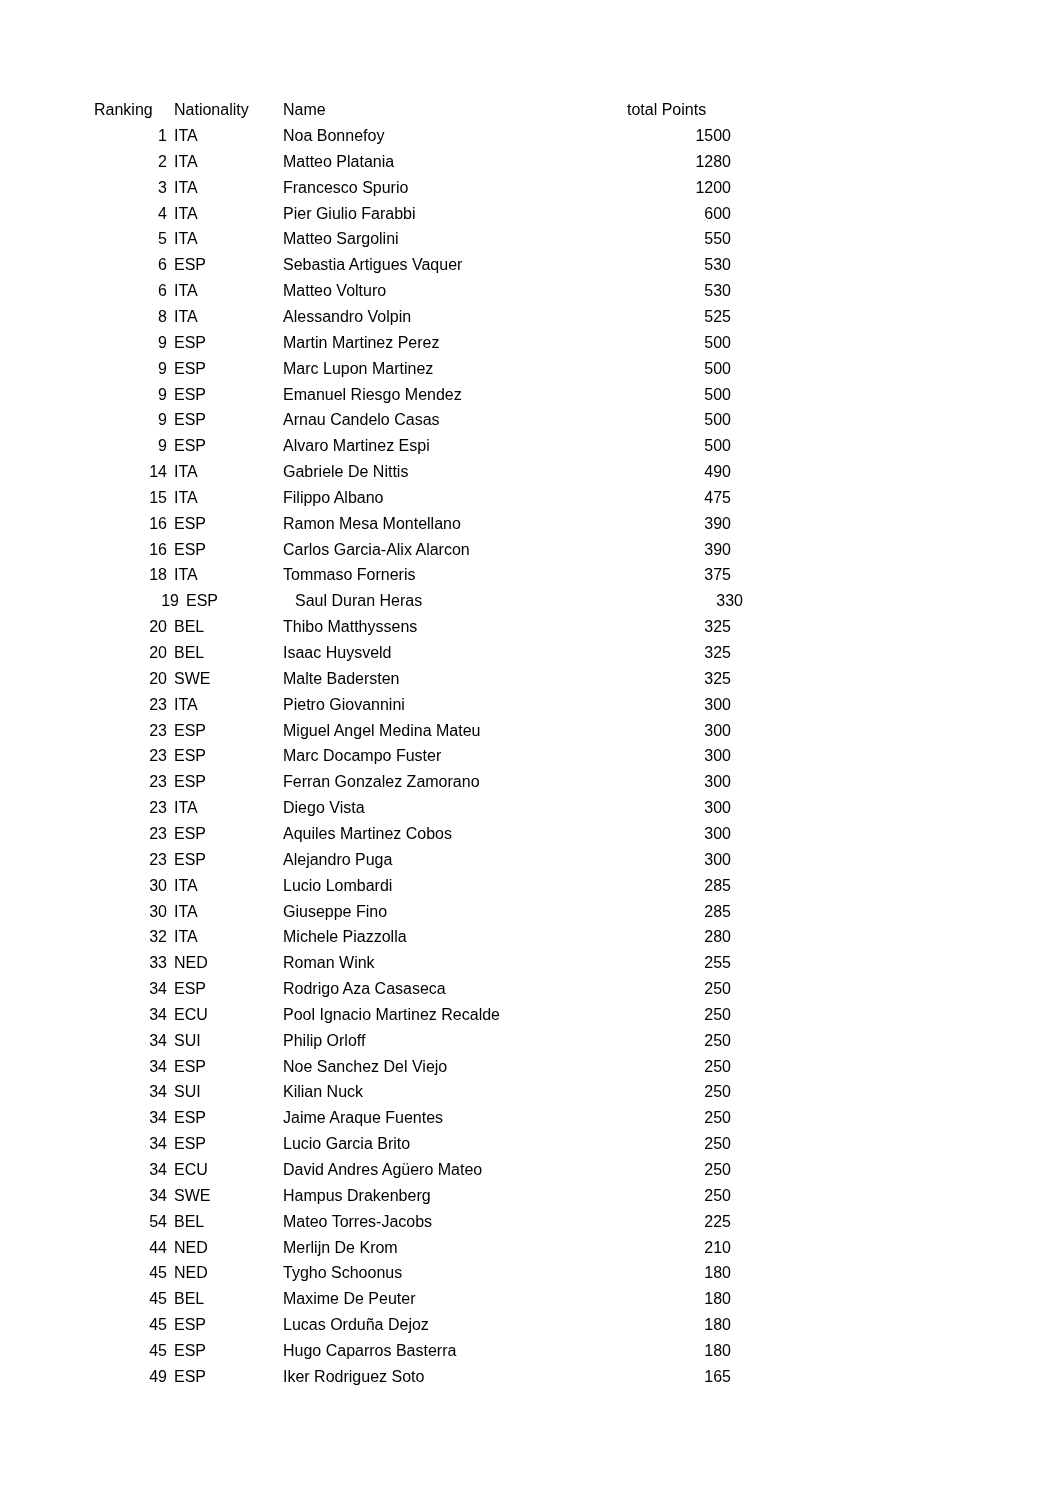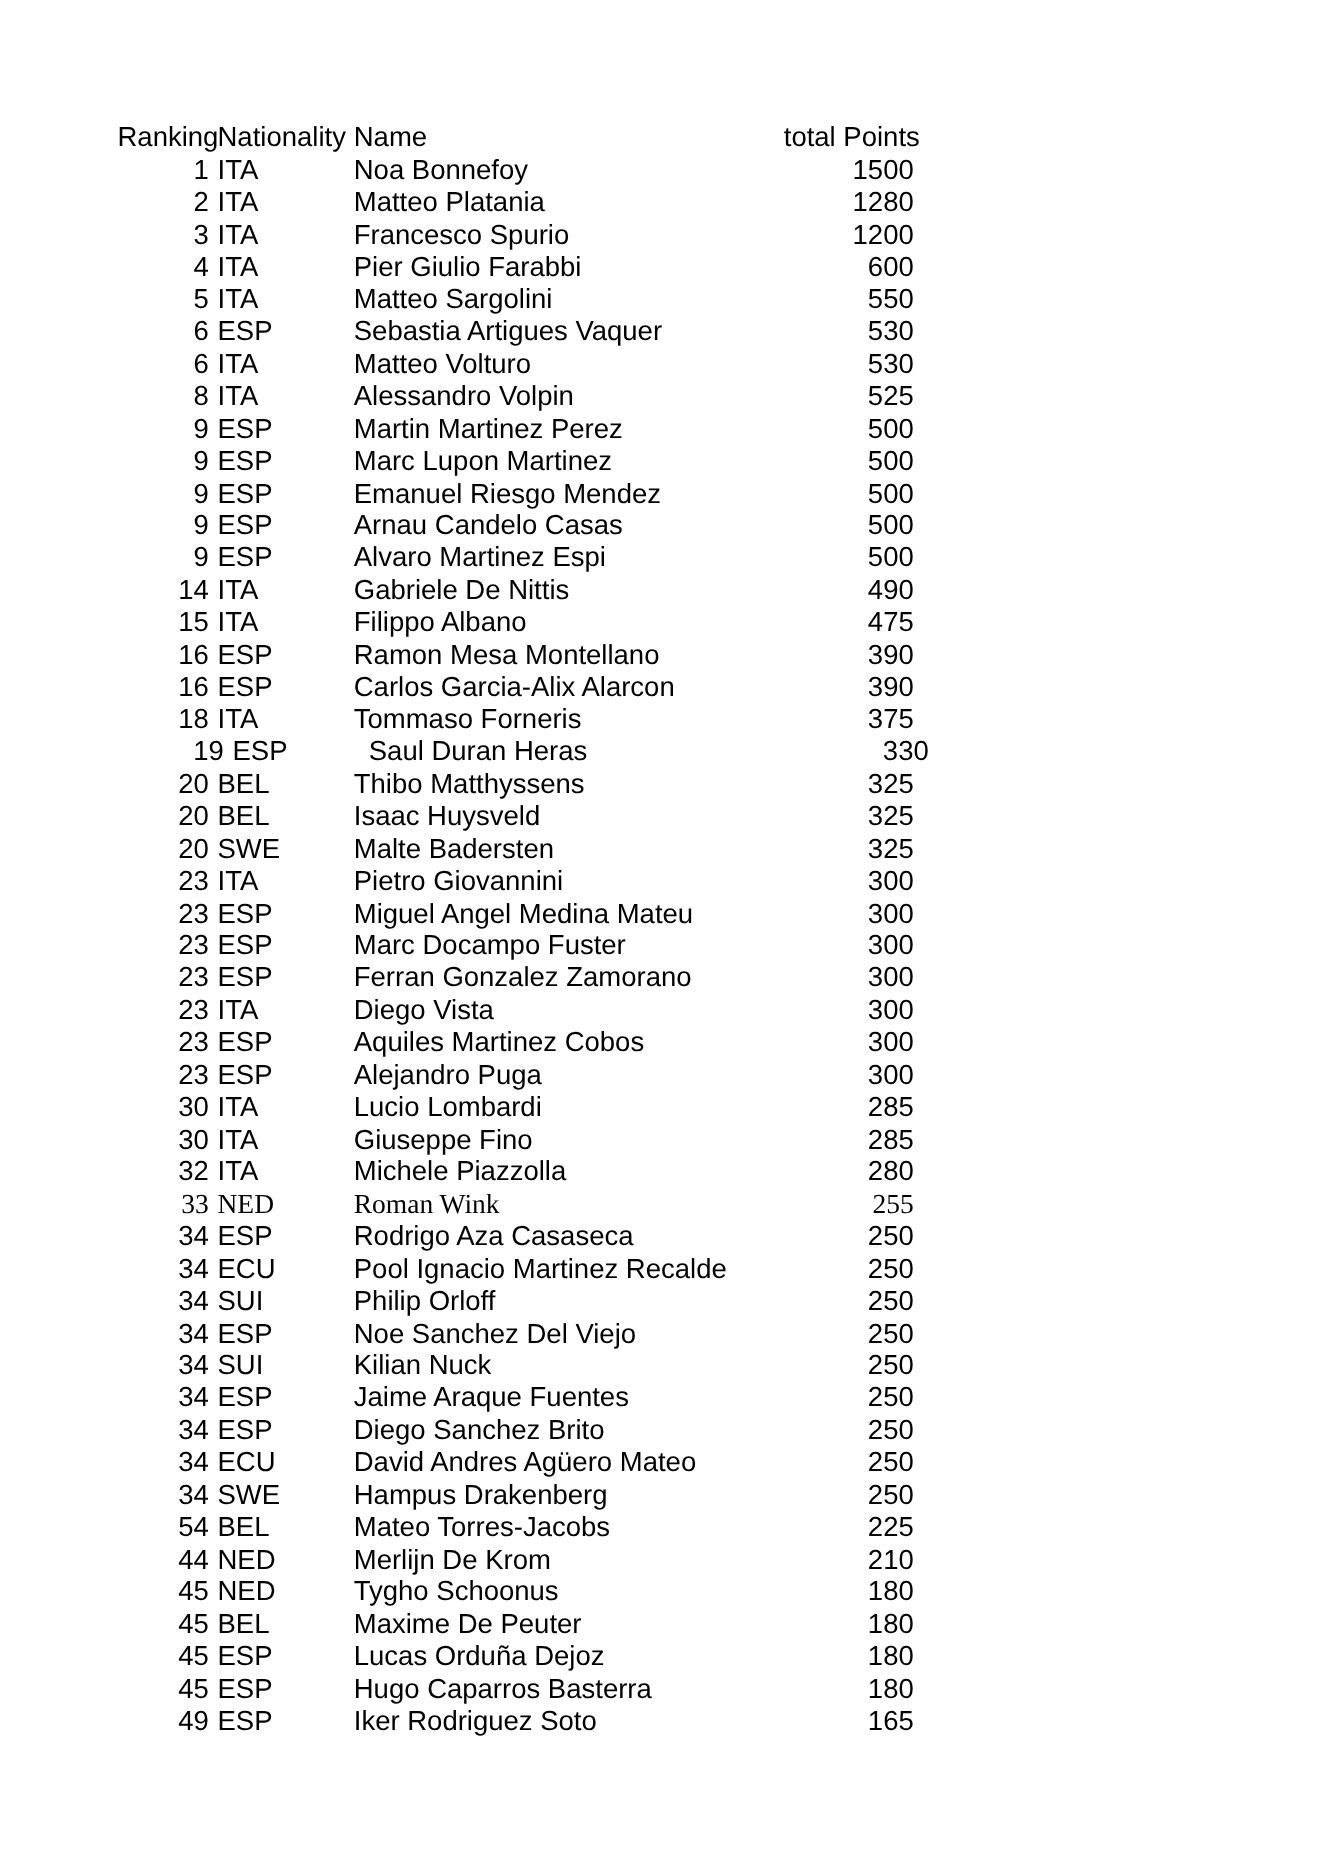--- a/index.html
+++ b/index.html
@@ -1,19 +1,19 @@
 <!DOCTYPE html>
 <html><head>
 <meta charset="utf-8">
 <style>
   html, body { margin: 0; padding: 0; background: #ffffff; }
   body { width: 1058px; height: 1497px; position: relative; overflow: hidden;
          font-family: "Liberation Sans", sans-serif; color: #000; }
   .sheet { position: absolute; left: 0; top: 0; width: 1058px; height: 1497px; }
-  .row { position: absolute; left: 0; width: 1058px; height: 26px; font-size: 22px; line-height: 26px; white-space: nowrap; }
+  .row { position: absolute; left: 0; width: 1058px; height: 26px; font-size: 16px; line-height: 26px; white-space: nowrap; }
   .c-rank { position: absolute; right: calc(1058px - 167px); text-align: right; }
   .c-nat { position: absolute; left: 174px; }
   .c-name { position: absolute; left: 283px; text-align: right; }
   .c-pts { position: absolute; right: calc(1058px - 731px); text-align: right; }
   .hdr .c-rank { right: auto; left: 94px; }
   .hdr .c-pts { right: auto; left: 627px; }
 </style>
 </head>
 <body>
 
@@ -210,21 +210,21 @@
         <span class="c-nat">ITA</span>
         <span class="c-name">Giuseppe Fino</span>
         <span class="c-pts">285</span>
       </div>
       <div class="row" style="top: 924.35px;">
         <span class="c-rank">32</span>
         <span class="c-nat">ITA</span>
         <span class="c-name">Michele Piazzolla</span>
         <span class="c-pts">280</span>
       </div>
-      <div class="row" style="top: 950.2px; font-family: Liberation Serif, serif;">
+      <div class="row" style="top: 950.2px;">
         <span class="c-rank">33</span>
         <span class="c-nat">NED</span>
         <span class="c-name">Roman Wink</span>
         <span class="c-pts">255</span>
       </div>
       <div class="row" style="top: 976.05px;">
         <span class="c-rank">34</span>
         <span class="c-nat">ESP</span>
         <span class="c-name">Rodrigo Aza Casaseca</span>
         <span class="c-pts">250</span>
@@ -255,21 +255,21 @@
       </div>
       <div class="row" style="top: 1105.3px;">
         <span class="c-rank">34</span>
         <span class="c-nat">ESP</span>
         <span class="c-name">Jaime Araque Fuentes</span>
         <span class="c-pts">250</span>
       </div>
       <div class="row" style="top: 1131.15px;">
         <span class="c-rank">34</span>
         <span class="c-nat">ESP</span>
-        <span class="c-name">Diego Sanchez Brito</span>
+        <span class="c-name">Lucio Garcia Brito</span>
         <span class="c-pts">250</span>
       </div>
       <div class="row" style="top: 1157px;">
         <span class="c-rank">34</span>
         <span class="c-nat">ECU</span>
         <span class="c-name">David Andres Agüero Mateo</span>
         <span class="c-pts">250</span>
       </div>
       <div class="row" style="top: 1182.85px;">
         <span class="c-rank">34</span>

